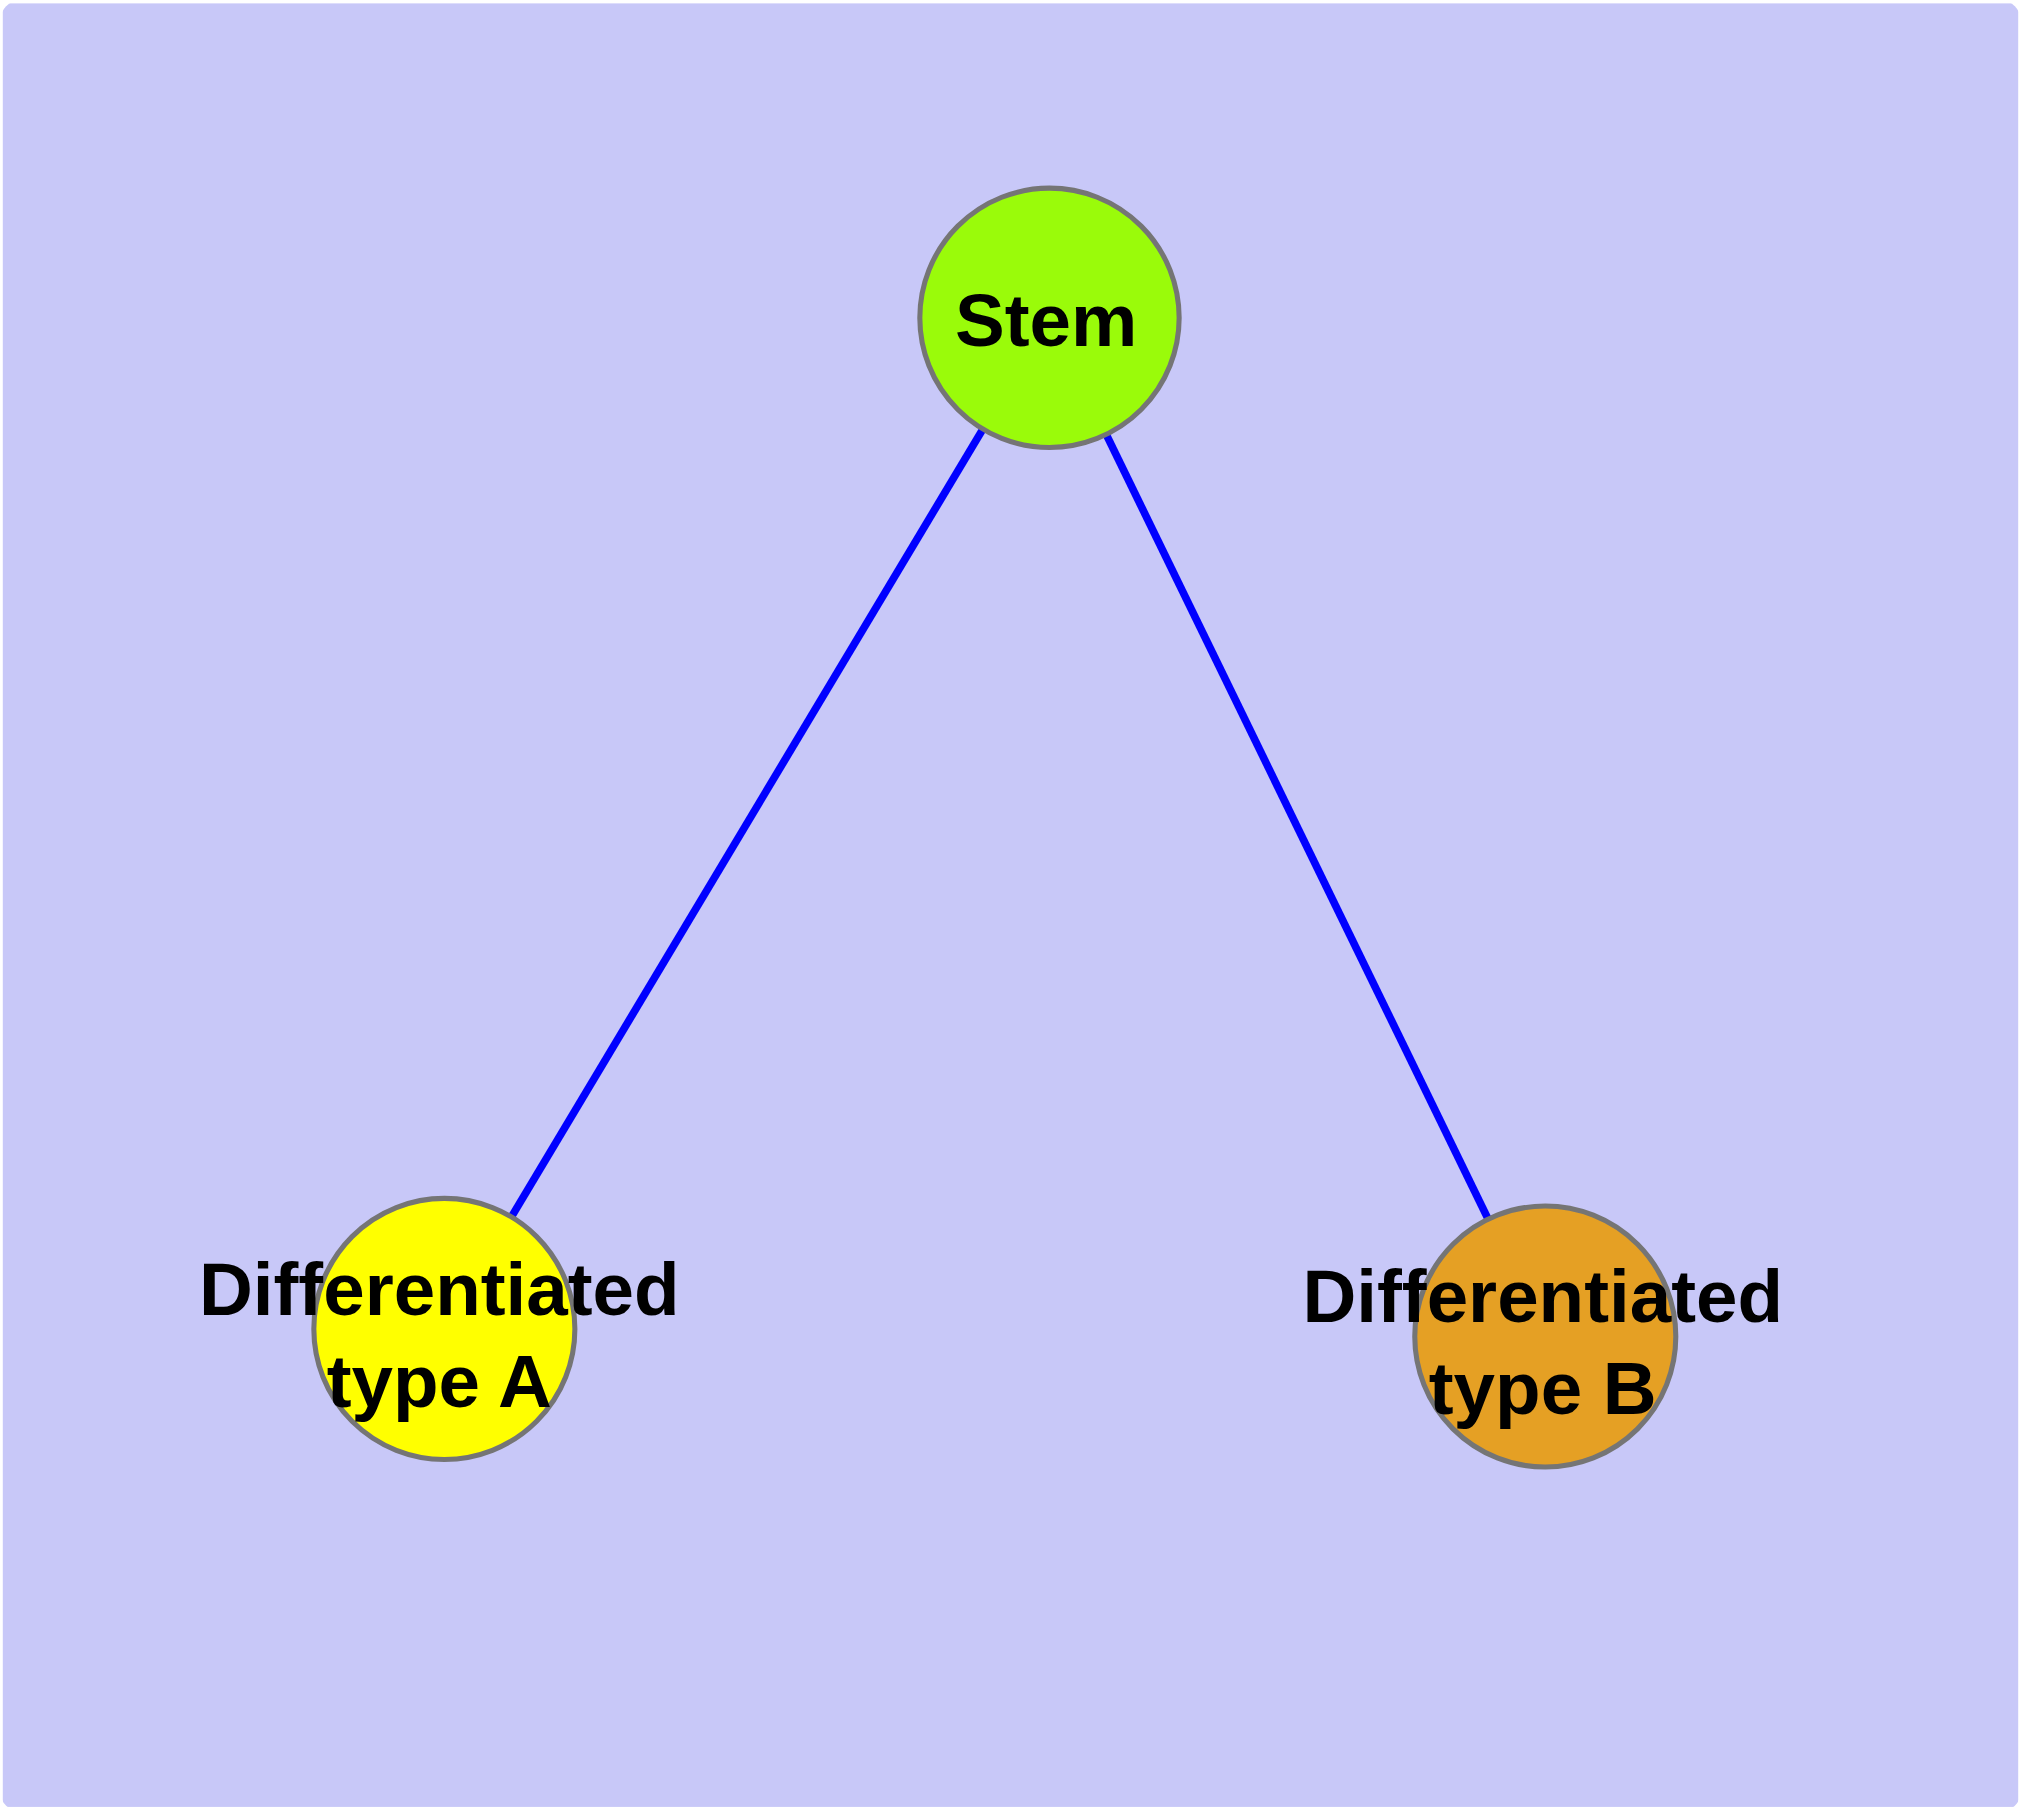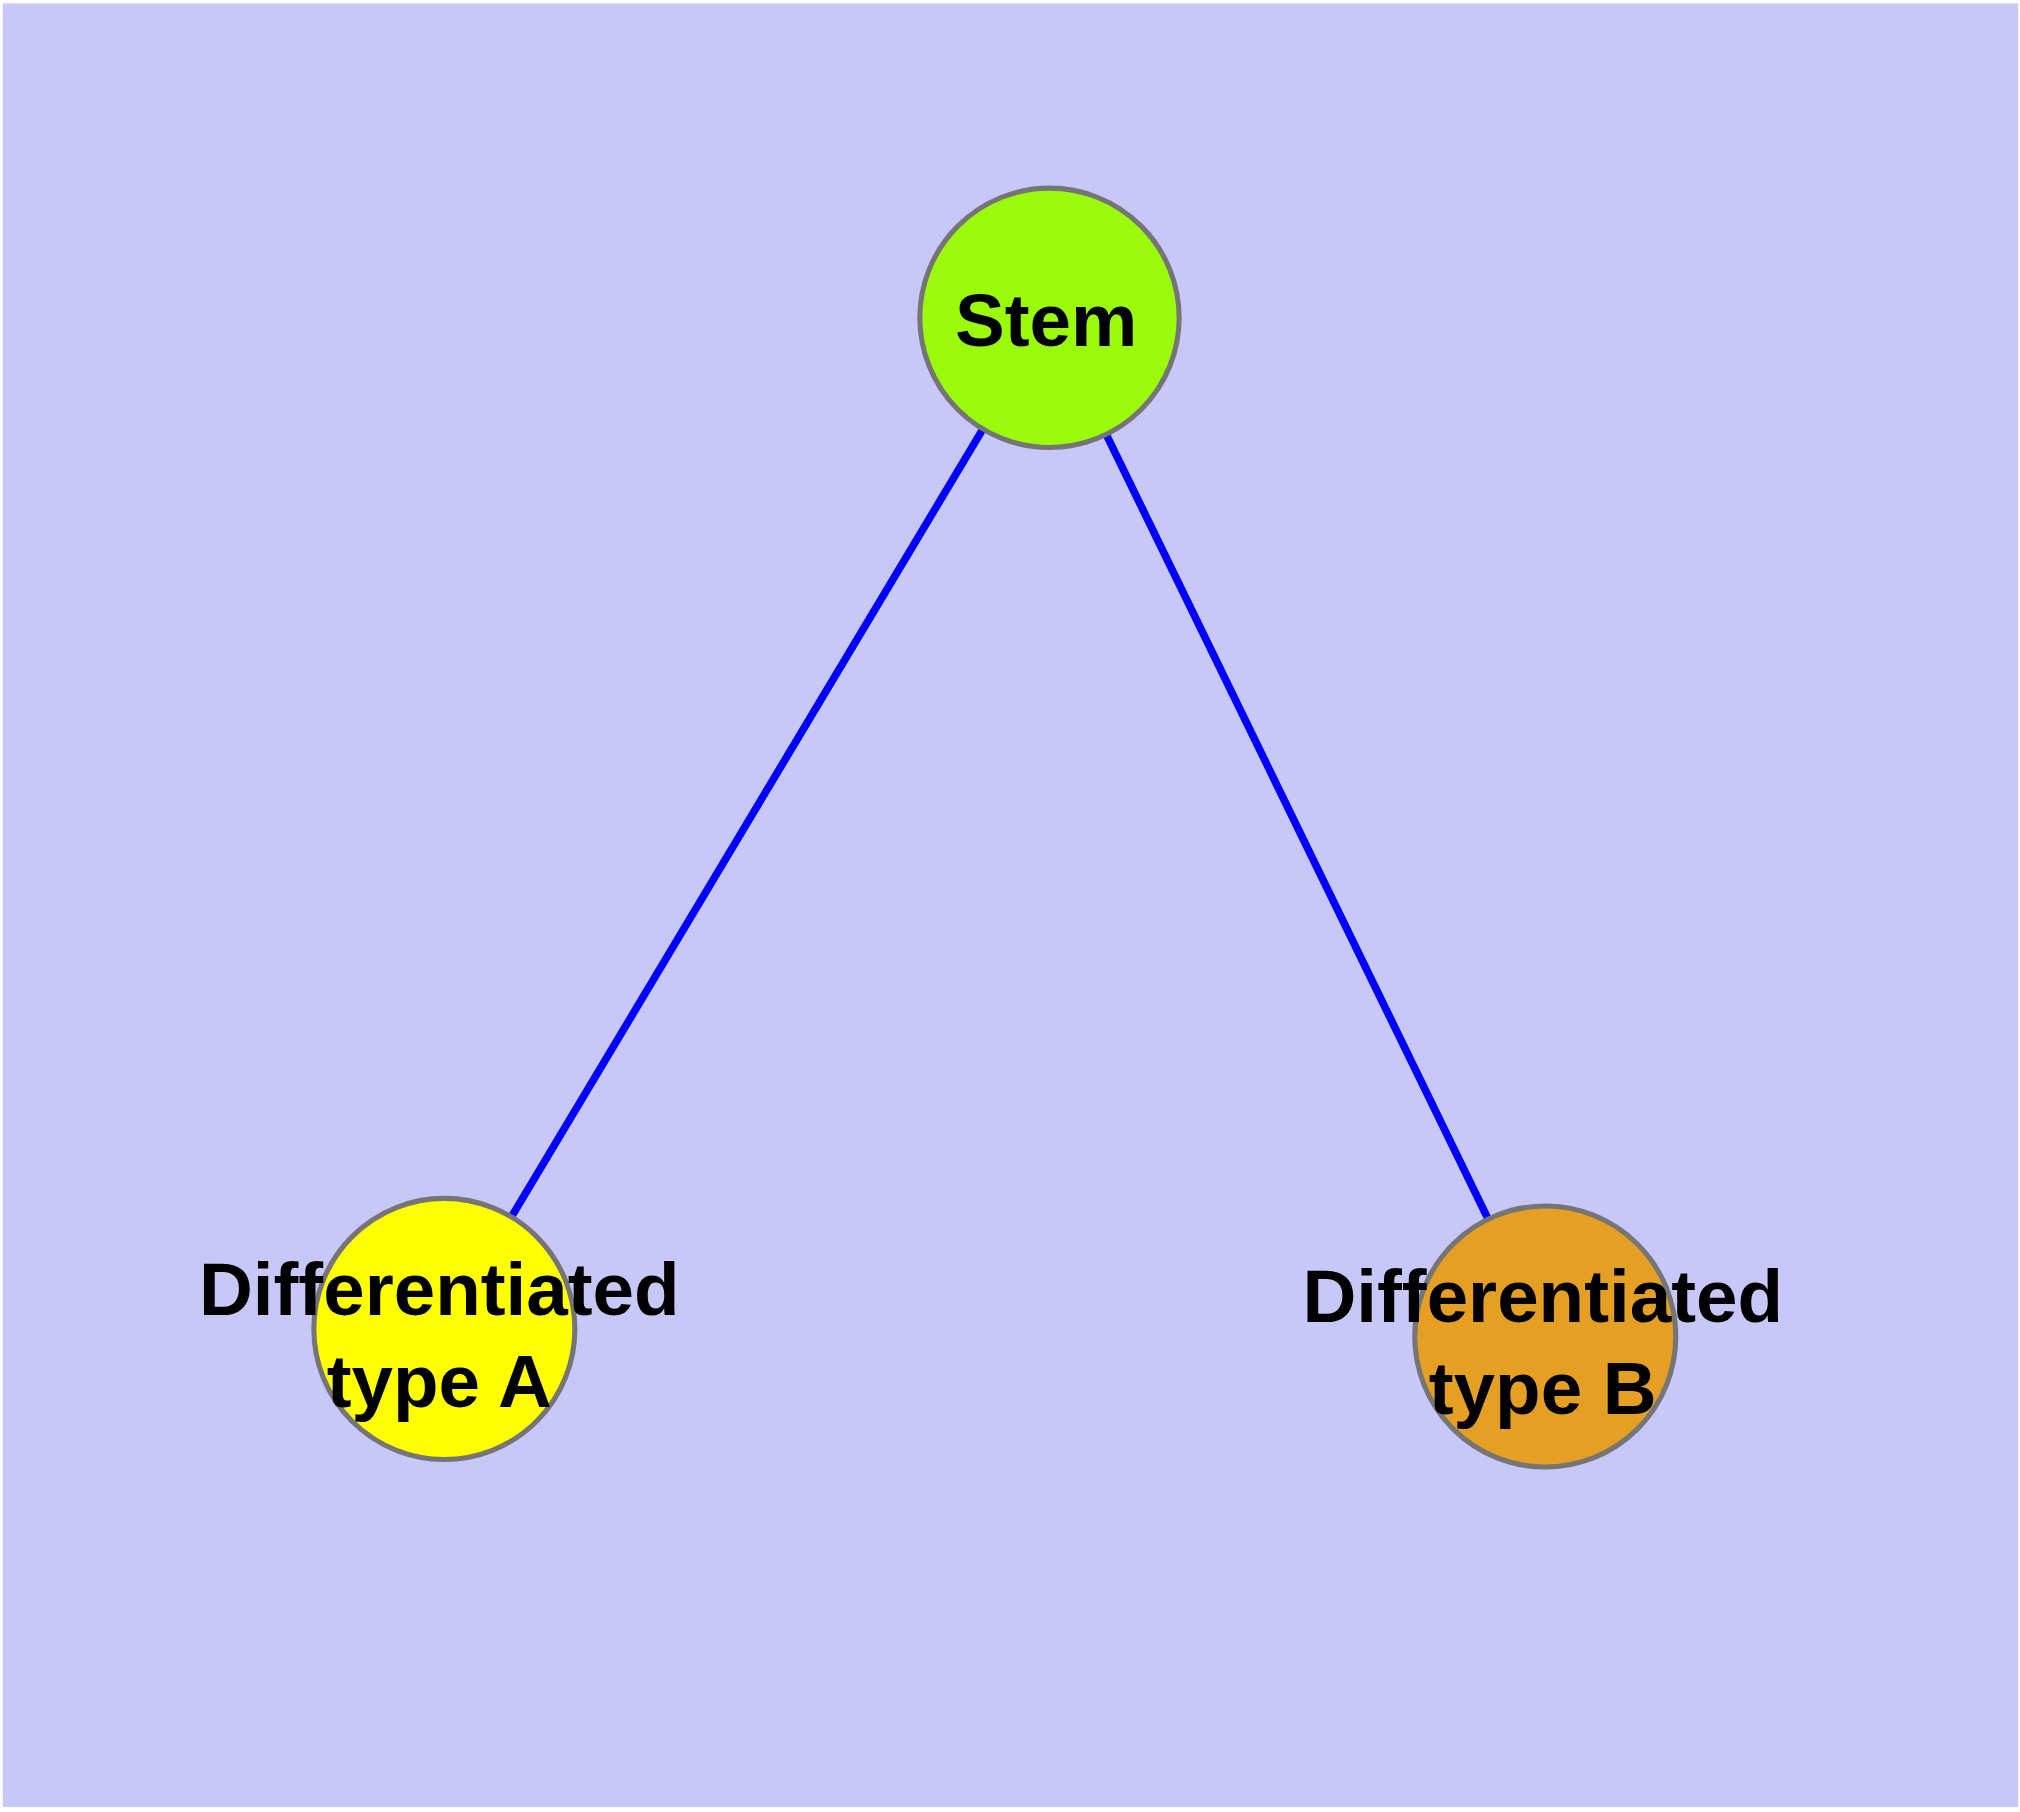--- a/index.html
+++ b/index.html
@@ -7,20 +7,21 @@
     padding: 0;
     background: #ffffff;
   }
   .page {
     position: relative;
     width: 2021px;
     height: 1812px;
     background: #ffffff;
     overflow: hidden;
     font-family: "Liberation Sans", sans-serif;
+    border-radius: 21px;
   }
   .graph-svg {
     position: absolute;
     left: 0;
     top: 0;
     width: 100%;
     height: 100%;
     display: block;
   }
   .edge-line {

